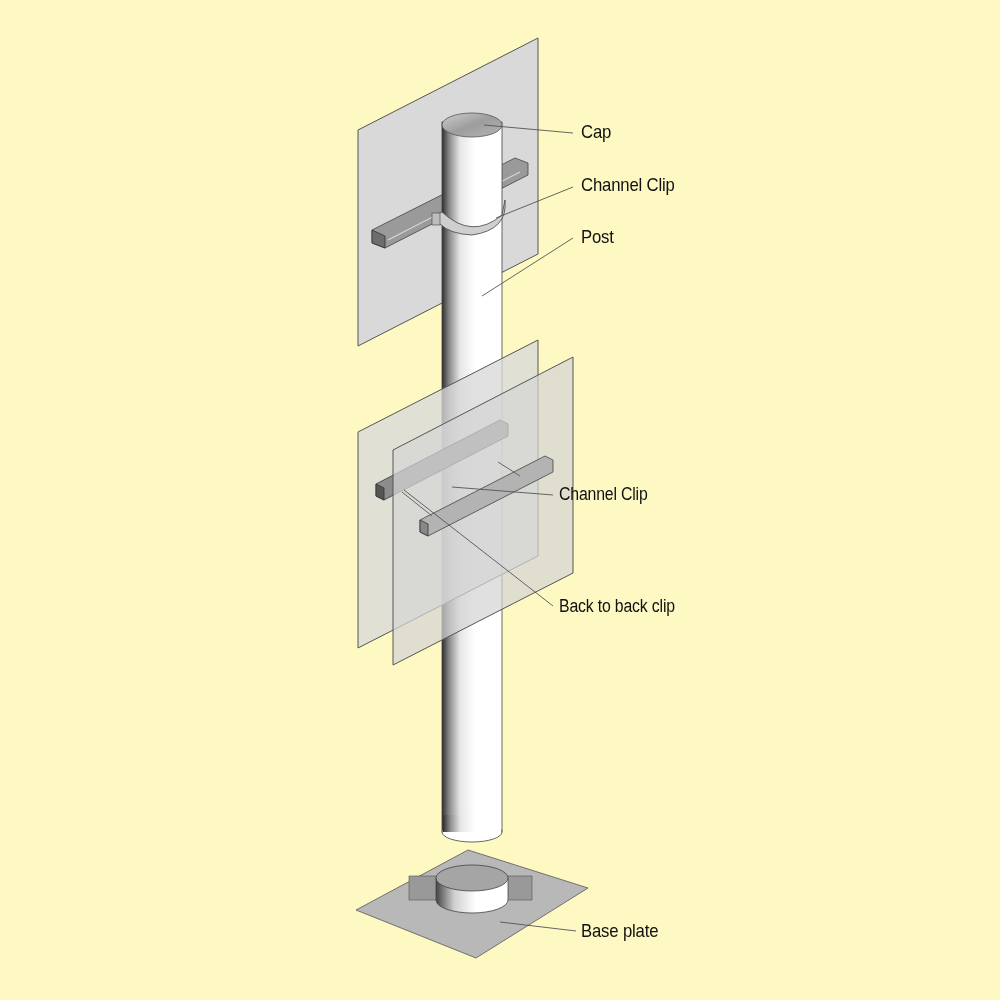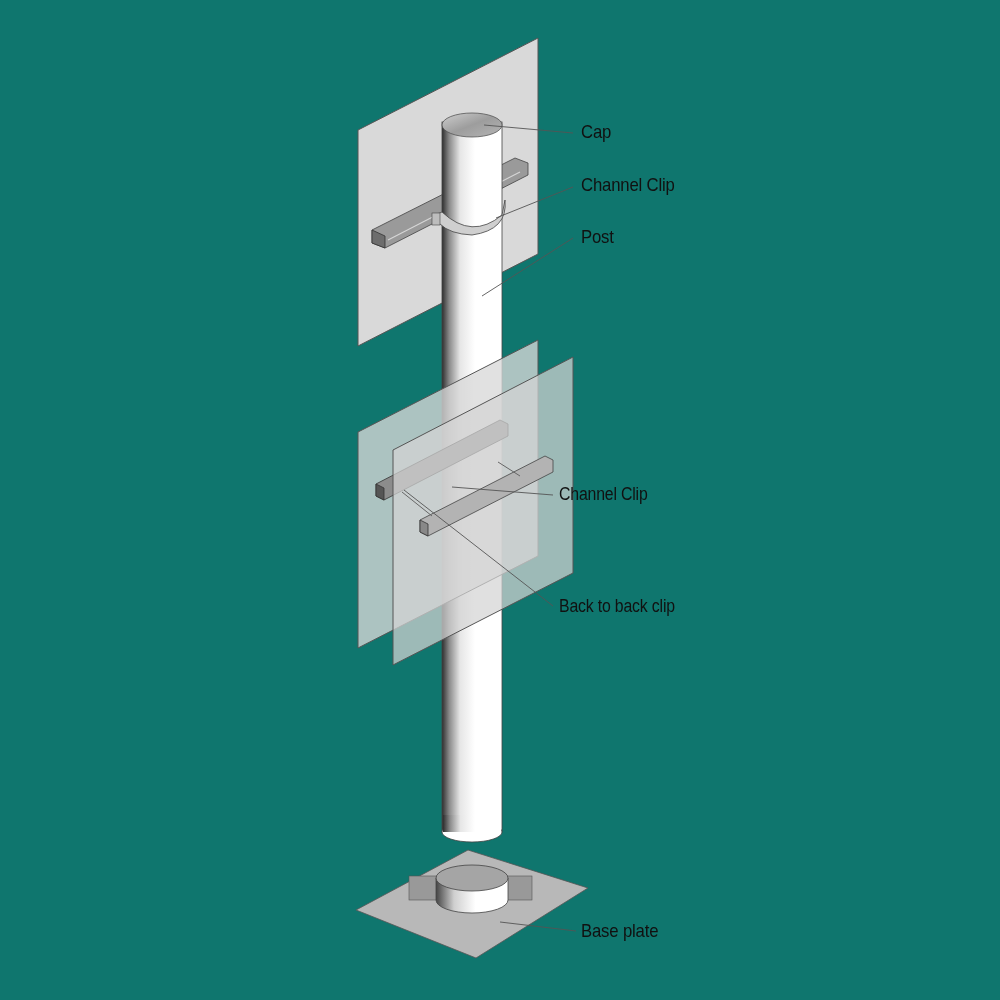--- a/index.html
+++ b/index.html
@@ -1,16 +1,16 @@
 <!DOCTYPE html>
 <html><head>
 <meta charset="utf-8">
 <style>
   html,body{margin:0;padding:0;background:#ffffff;}
-  #stage{position:relative;width:1000px;height:1000px;overflow:hidden;background:#0f766e;}
+  #stage{position:relative;width:1000px;height:1000px;overflow:hidden;background:#fef9c3;}
   svg{position:absolute;left:0;top:0;}
   .label{position:absolute;font-family:"Liberation Sans",sans-serif;font-size:19px;color:#111;
          transform:scaleX(0.88);transform-origin:left center;white-space:nowrap;letter-spacing:-0.2px;}
 </style>
 </head>
 <body>
 
 <div id="stage">
 <svg width="1000" height="1000" viewBox="0 0 1000 1000">
   <defs>

